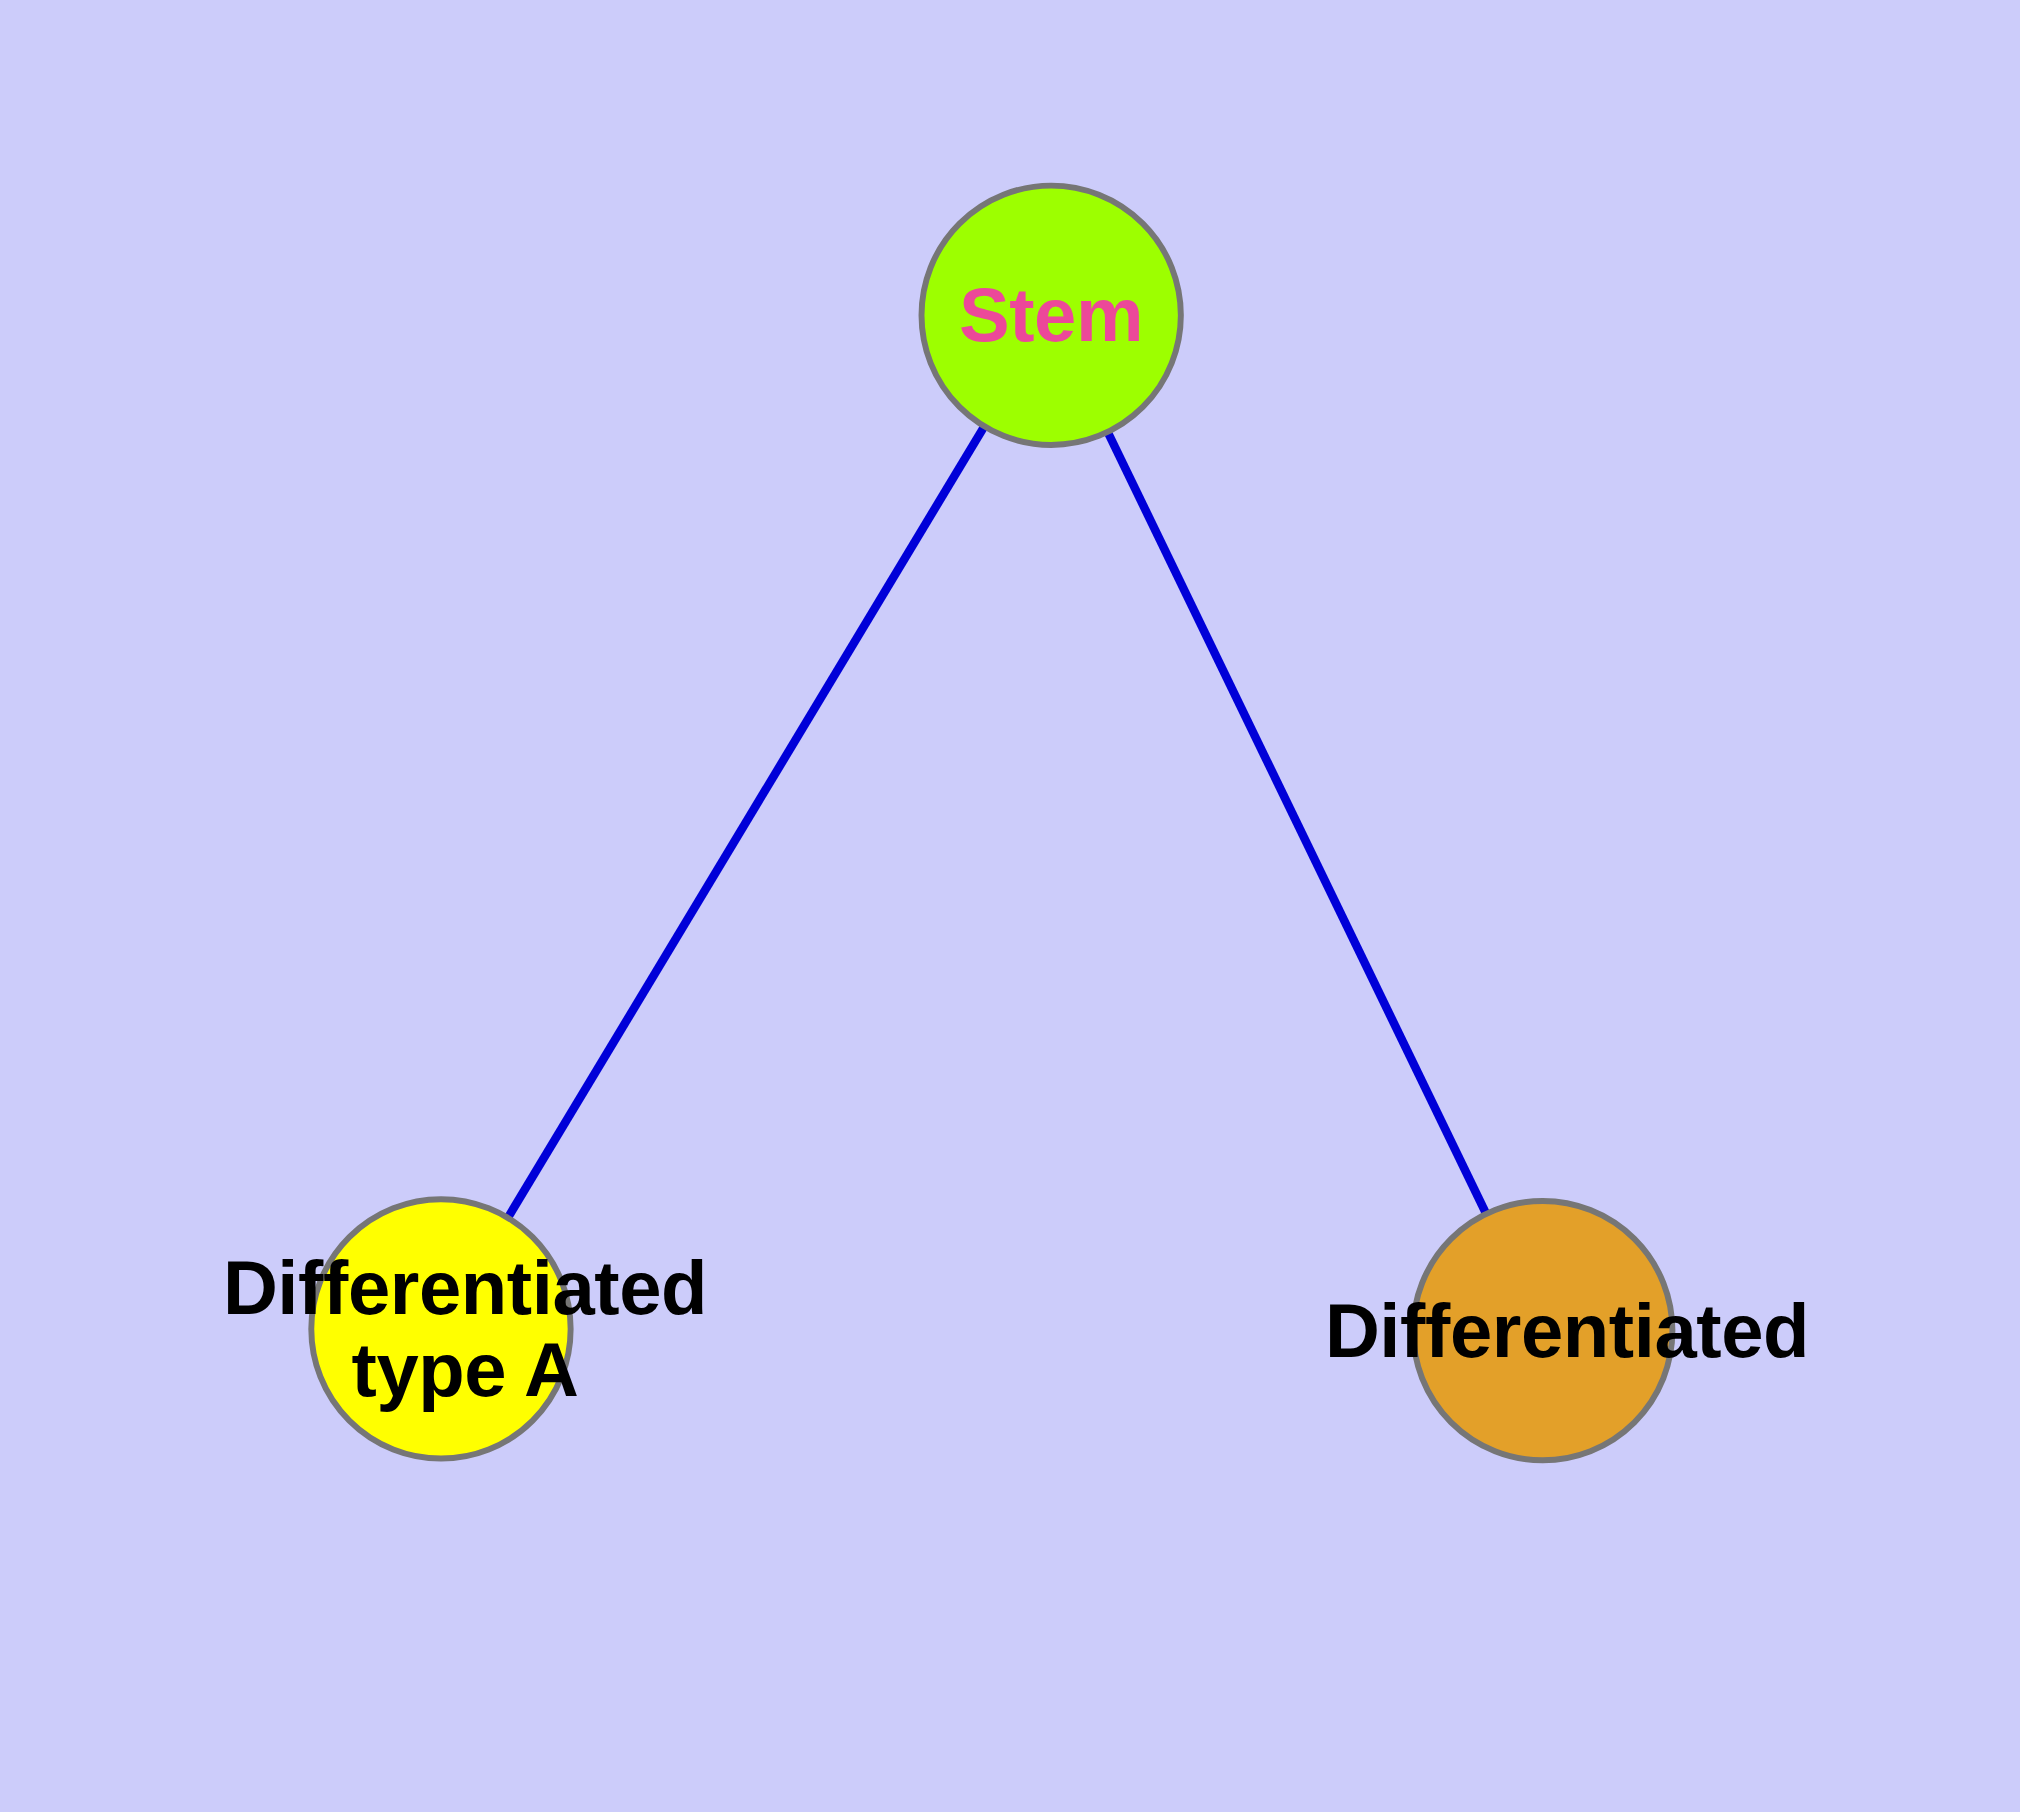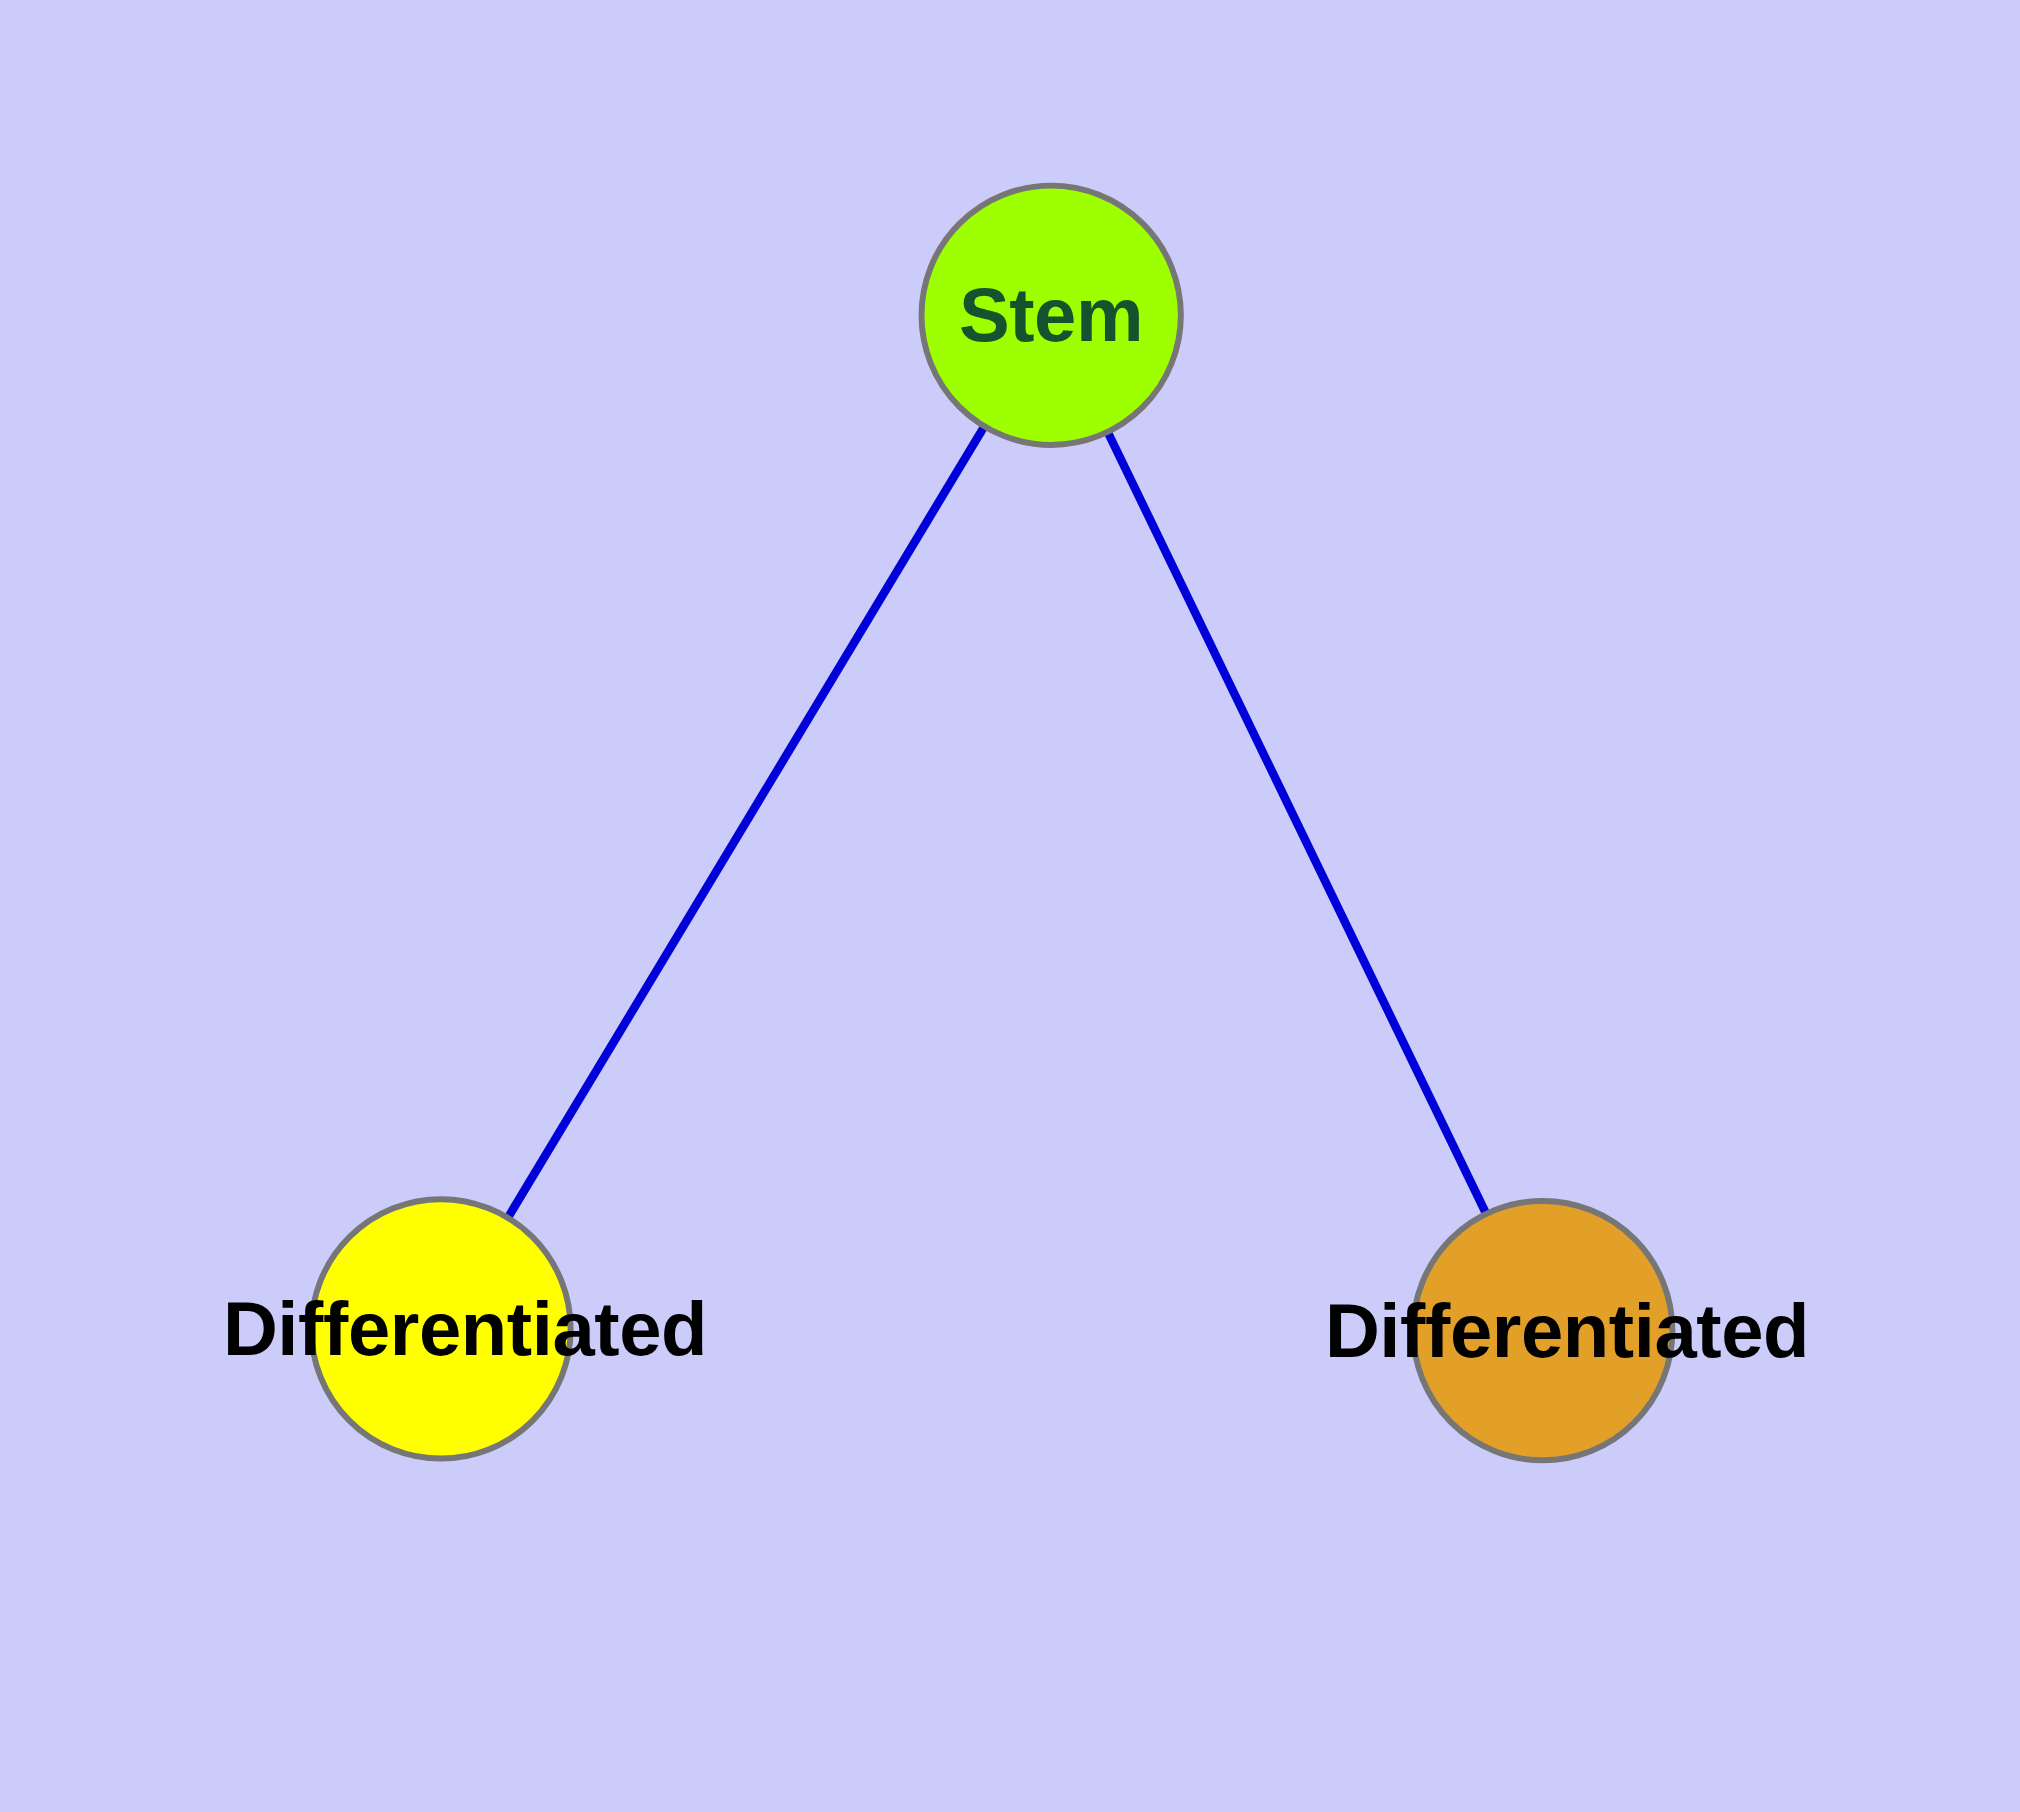--- a/index.html
+++ b/index.html
@@ -59,25 +59,26 @@
         <line x1="1307.1066236027702" y1="510.6098880622739" x2="1752.8933763972298" y2="1431.390111937726" stroke="#0000d8" stroke-width="10" stroke-linecap="butt"></line>
       </g>
     <g id="nodes-layer">
         <circle cx="1240" cy="372" r="153" fill="#9dff00" stroke="#767676" stroke-width="7"></circle>
         <circle cx="520" cy="1568" r="153" fill="#ffff00" stroke="#767676" stroke-width="7"></circle>
         <circle cx="1820" cy="1570" r="153" fill="#e3a029" stroke="#767676" stroke-width="7"></circle>
       </g>
   </svg>
 
   <div id="labels-layer">
-      <div class="node-label single" style="left: 1051px; top: 315px; color: #14532d;">
+      <div class="node-label single" style="left: 1051px; top: 315px; color: #ec4899;">
         <span class="lbl-line">Stem</span>
       </div>
       <div class="node-label double" style="left: 441px; top: 1329px; color: rgb(0, 0, 0);">
         <span class="lbl-line">Differentiated</span>
+        <span class="lbl-line">type A</span>
       </div>
       <div class="node-label double" style="left: 1543px; top: 1331px; color: rgb(0, 0, 0);">
         <span class="lbl-line">Differentiated</span>
       </div>
     </div>
 
 </div>
 
 
 </body></html>

